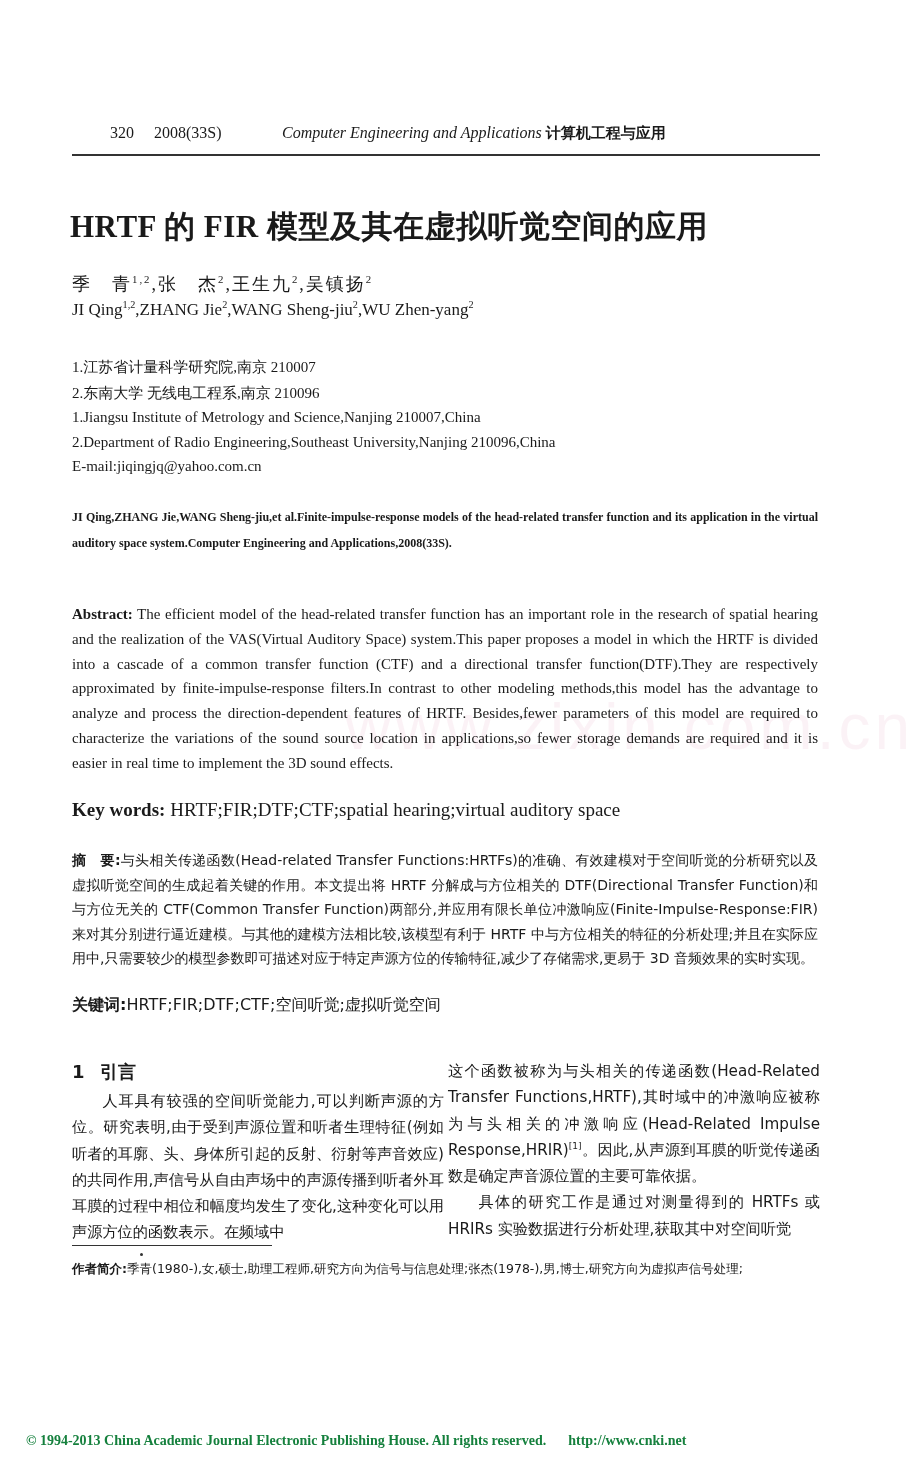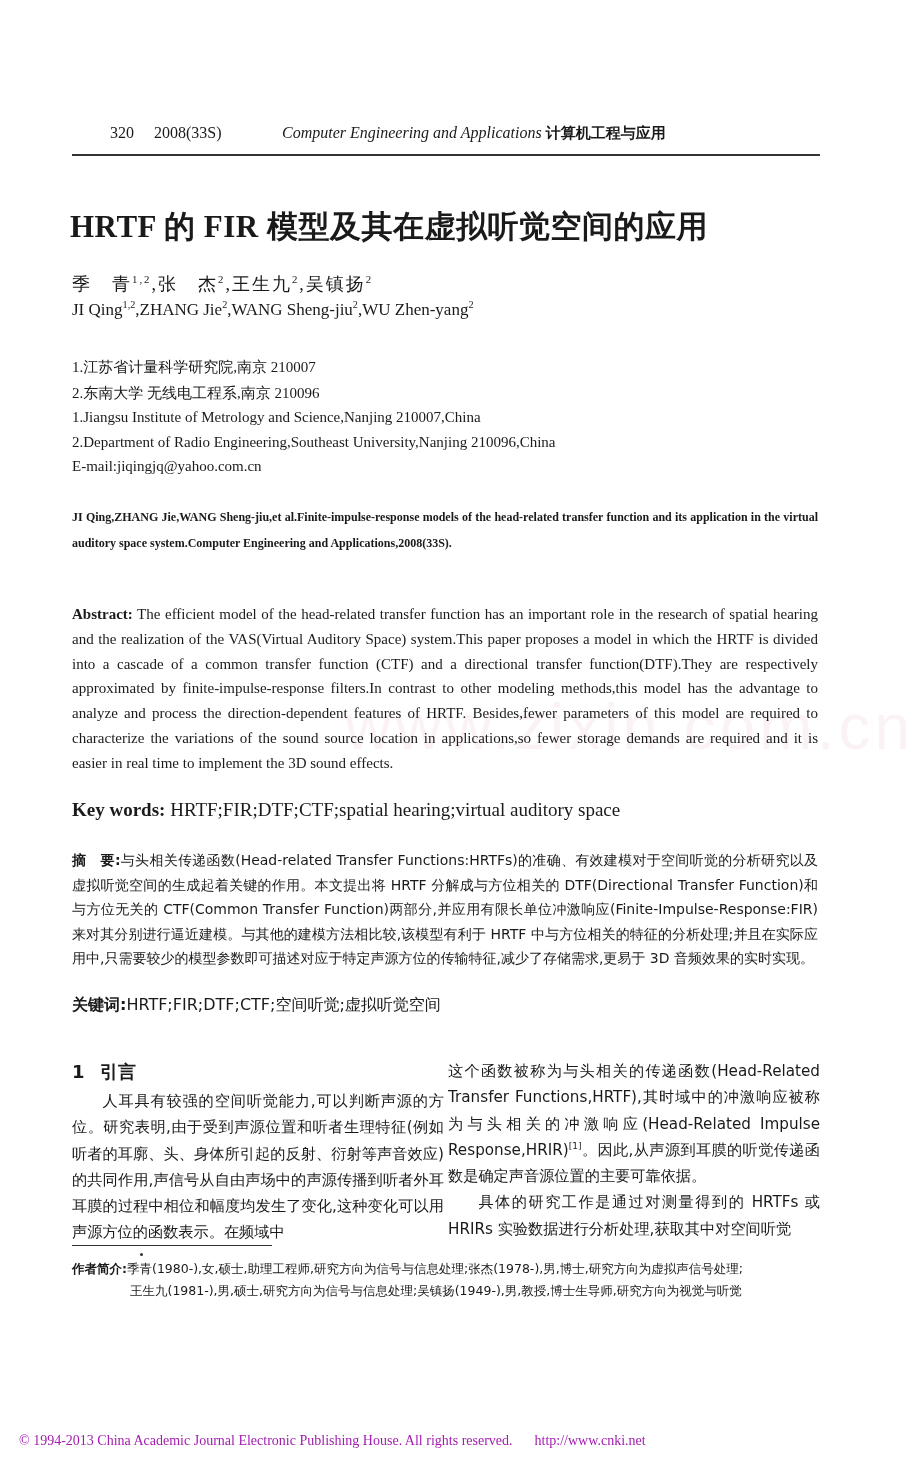--- a/index.html
+++ b/index.html
@@ -33,21 +33,21 @@
          font-family:"DejaVu Sans", sans-serif; }
   .col-left { left:72px; }
   .col-right { left:448px; top:1058px; }
   .indent { text-indent:2em; }
   .foot-rule { left:72px; top:1245px; width:200px; border-top:1.5px solid #333; }
   .foot-dot { left:140px; top:1253px; width:3px; height:3px; background:#333; border-radius:50%; }
   .author-info { left:72px; top:1258px; width:746px; font-size:12.5px; line-height:22px;
                  font-family:"DejaVu Sans", sans-serif; }
   .author-info .lbl { font-weight:bold; }
   .author-info .cont { padding-left:58px; display:block; }
-  .copyright { left:19px; top:1433px; font-size:14px; color:#a21caf; white-space:nowrap; }
+  .copyright { left:26px; top:1433px; font-size:14px; color:#15803d; white-space:nowrap;font-weight:bold; }
   .copyright .url { margin-left:22px; }
   .watermark { left:345px; top:690px; font-size:64px; color:#be185d; opacity:0.05; letter-spacing:4px;
                font-family:"Liberation Sans", sans-serif; white-space:nowrap; }
 </style>
 </head>
 <body>
 
 <div class="abs watermark">www.zixin.com.cn</div>
 
 <div class="abs running-head">
@@ -98,18 +98,17 @@
 <div class="abs col col-right">
   <div><span>这个函数被称为与头相关的传递函数(Head-Related Transfer Functions,HRTF),其时域中的冲激响应被称为与头相关的冲激响应(Head-Related Impulse Response,HRIR)</span><sup>[1]</sup><span>。因此,从声源到耳膜的听觉传递函数是确定声音源位置的主要可靠依据。</span></div>
   <div class="indent">具体的研究工作是通过对测量得到的 HRTFs 或 HRIRs 实验数据进行分析处理,获取其中对空间听觉</div>
 </div>
 
 <div class="abs foot-rule"></div>
 <div class="abs foot-dot"></div>
 
 <div class="abs author-info">
   <span class="lbl">作者简介:</span><span>季青(1980-),女,硕士,助理工程师,研究方向为信号与信息处理;张杰(1978-),男,博士,研究方向为虚拟声信号处理;</span>
-  <span class="cont">王生九(1981-),男,硕士,研究方向为信号与信息处理;吴镇扬(1949-),男,教授,博士生导师,研究方向为视觉与听觉</span>
 </div>
 
 <div class="abs copyright">
   <span>© 1994-2013 China Academic Journal Electronic Publishing House. All rights reserved.</span><span class="url">http://www.cnki.net</span>
 </div>
 
 </body></html>

